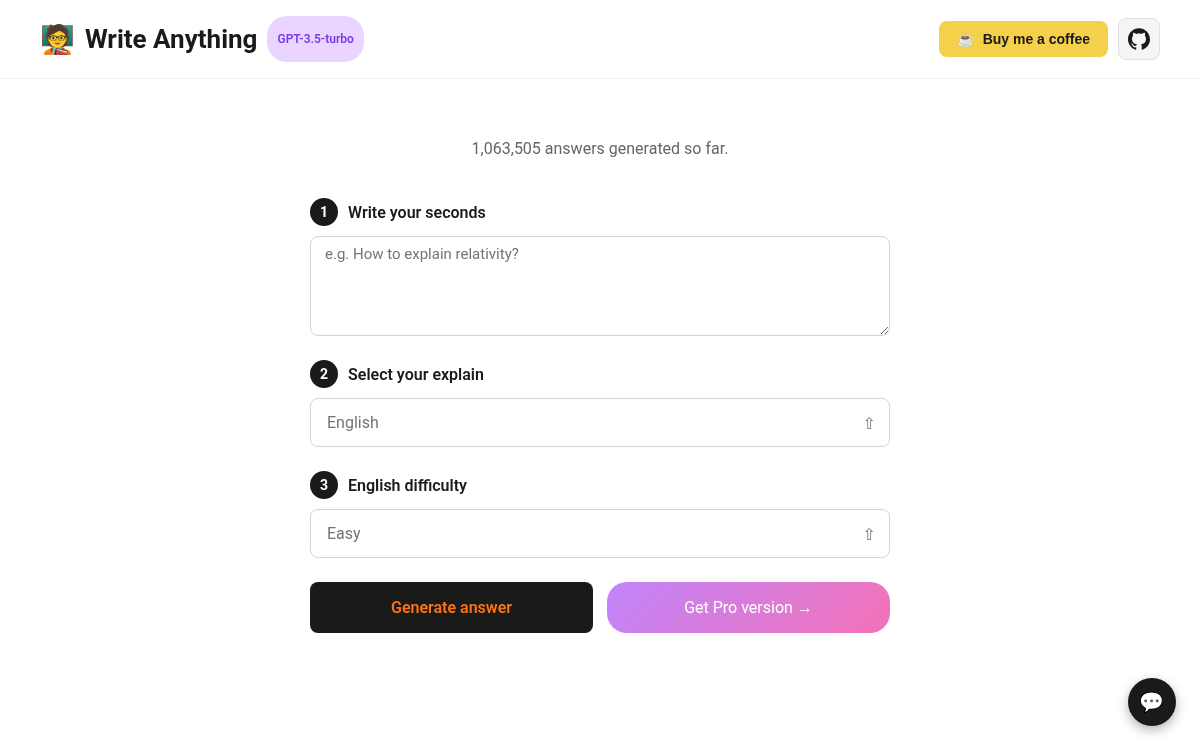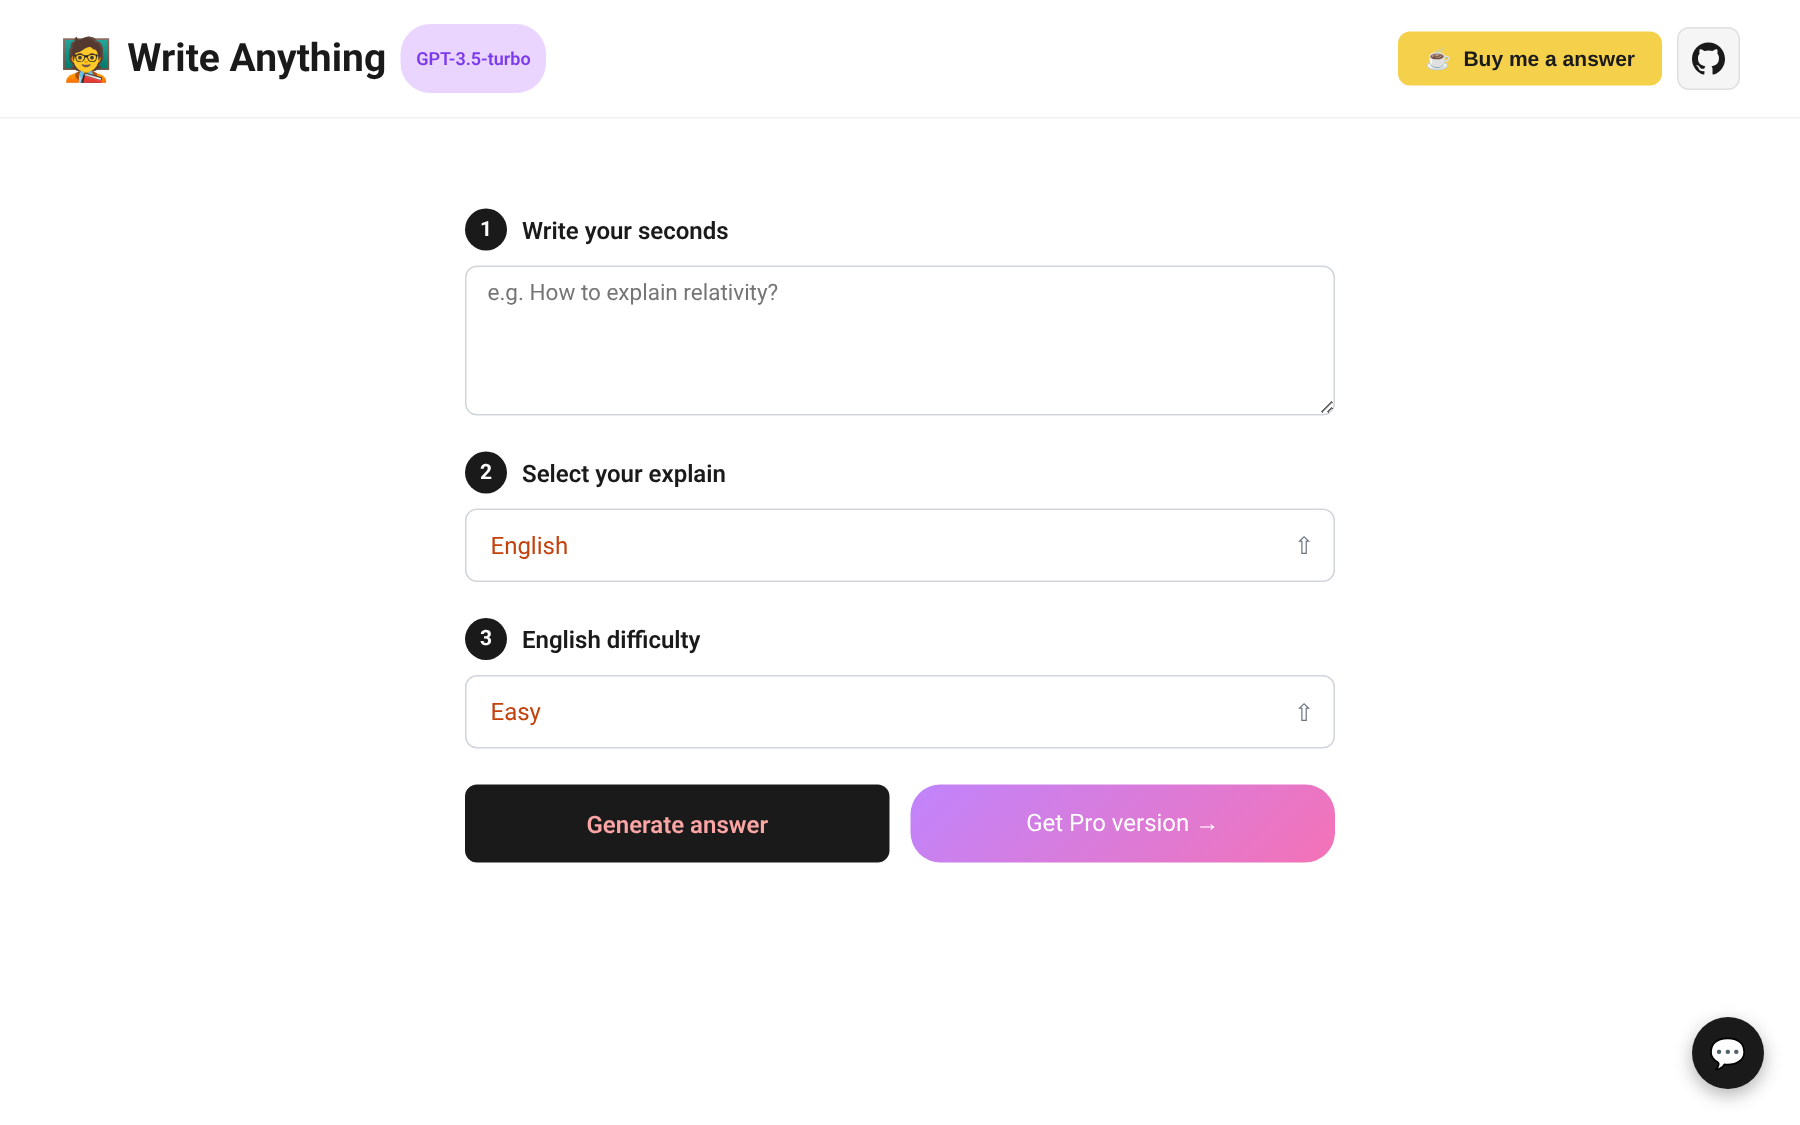--- a/index.html
+++ b/index.html
@@ -159,21 +159,21 @@
       font-family: inherit;
       outline: none;
     }
 
     .select-dropdown {
       width: 100%;
       border: 1px solid #d1d5db;
       border-radius: 8px;
       padding: 14px 16px;
       font-size: 16px;
-      color: #c2410c;
+      color: #737373;
       appearance: none;
       background: #fff;
       cursor: pointer;
       outline: none;
       font-family: inherit;
     }
 
     .select-wrapper {
       position: relative;
     }
@@ -189,21 +189,21 @@
     }
 
     .buttons-row {
       display: flex;
       gap: 14px;
     }
 
     .generate-btn {
       flex: 1;
       background: #1a1a1a;
-      color: #fca5a5;
+      color: #f97316;
       border: none;
       border-radius: 8px;
       padding: 16px;
       font-size: 16px;
       font-weight: 600;
       cursor: pointer;
       font-family: inherit;
     }
 
     .pro-btn {
@@ -252,31 +252,32 @@
 
 <header>
   <div class="header-left">
     <span class="logo-emoji">🧑‍🏫</span>
     <span class="logo-title">Write Anything</span>
     <span class="gpt-badge">GPT-3.5-turbo</span>
   </div>
   <div class="header-right">
     <button class="buy-coffee-btn">
       <span>☕</span>
-      <span>Buy me a answer</span>
+      <span>Buy me a coffee</span>
     </button>
     <button class="github-btn">
       <svg class="github-svg" viewBox="0 0 24 24" xmlns="http://www.w3.org/2000/svg">
         <path d="M12 .297c-6.63 0-12 5.373-12 12 0 5.303 3.438 9.8 8.205 11.385.6.113.82-.258.82-.577 0-.285-.01-1.04-.015-2.04-3.338.724-4.042-1.61-4.042-1.61C4.422 18.07 3.633 17.7 3.633 17.7c-1.087-.744.084-.729.084-.729 1.205.084 1.838 1.236 1.838 1.236 1.07 1.835 2.809 1.305 3.495.998.108-.776.417-1.305.76-1.605-2.665-.3-5.466-1.332-5.466-5.93 0-1.31.465-2.38 1.235-3.22-.135-.303-.54-1.523.105-3.176 0 0 1.005-.322 3.3 1.23.96-.267 1.98-.399 3-.405 1.02.006 2.04.138 3 .405 2.28-1.552 3.285-1.23 3.285-1.23.645 1.653.24 2.873.12 3.176.765.84 1.23 1.91 1.23 3.22 0 4.61-2.805 5.625-5.475 5.92.42.36.81 1.096.81 2.22 0 1.606-.015 2.896-.015 3.286 0 .315.21.69.825.57C20.565 22.092 24 17.592 24 12.297c0-6.627-5.373-12-12-12"></path>
       </svg>
     </button>
   </div>
 </header>
 
 <main>
+  <p class="subtitle">1,063,505 answers generated so far.</p>
 
   <div class="form-container">
 
     <div class="form-section">
       <div class="section-label">
         <span class="step-badge">1</span>
         <span>Write your seconds</span>
       </div>
       <textarea class="question-textarea" placeholder="e.g. How to explain relativity?" style=""></textarea>
     </div>

